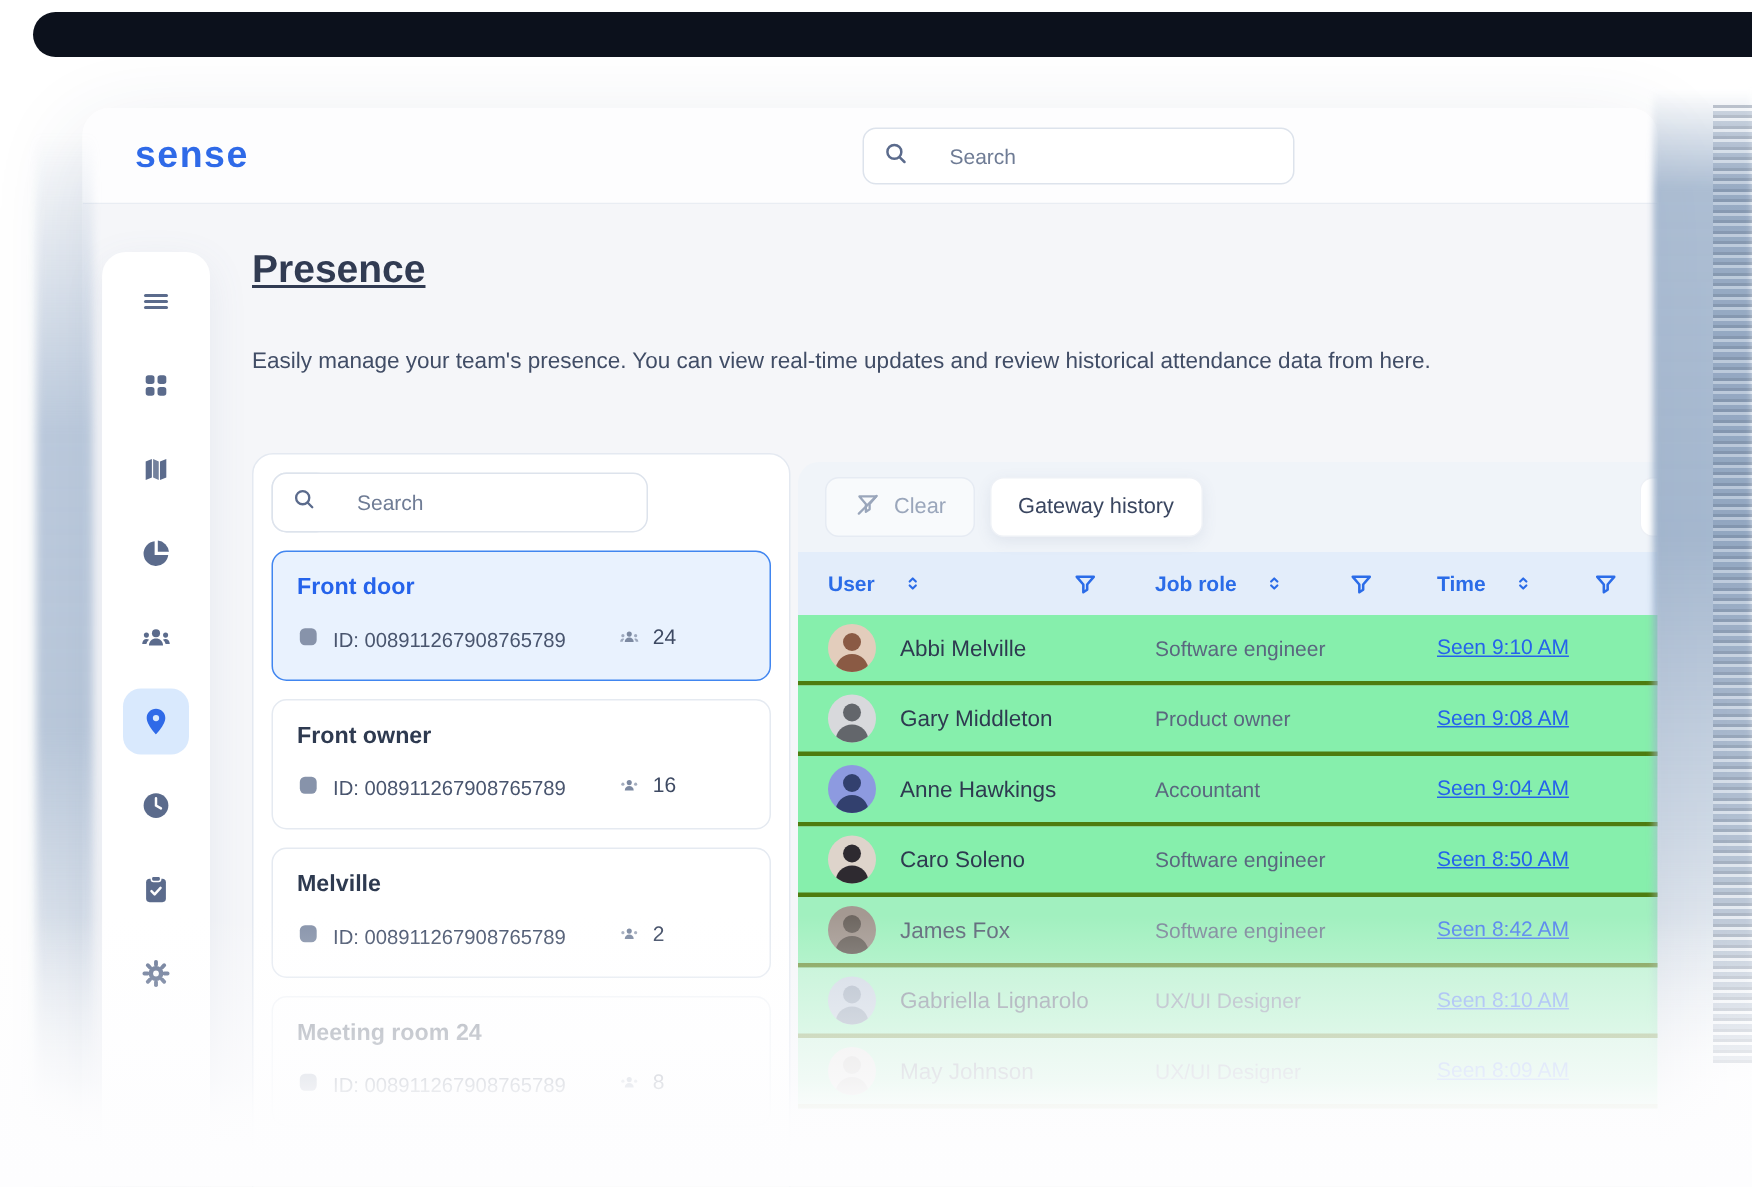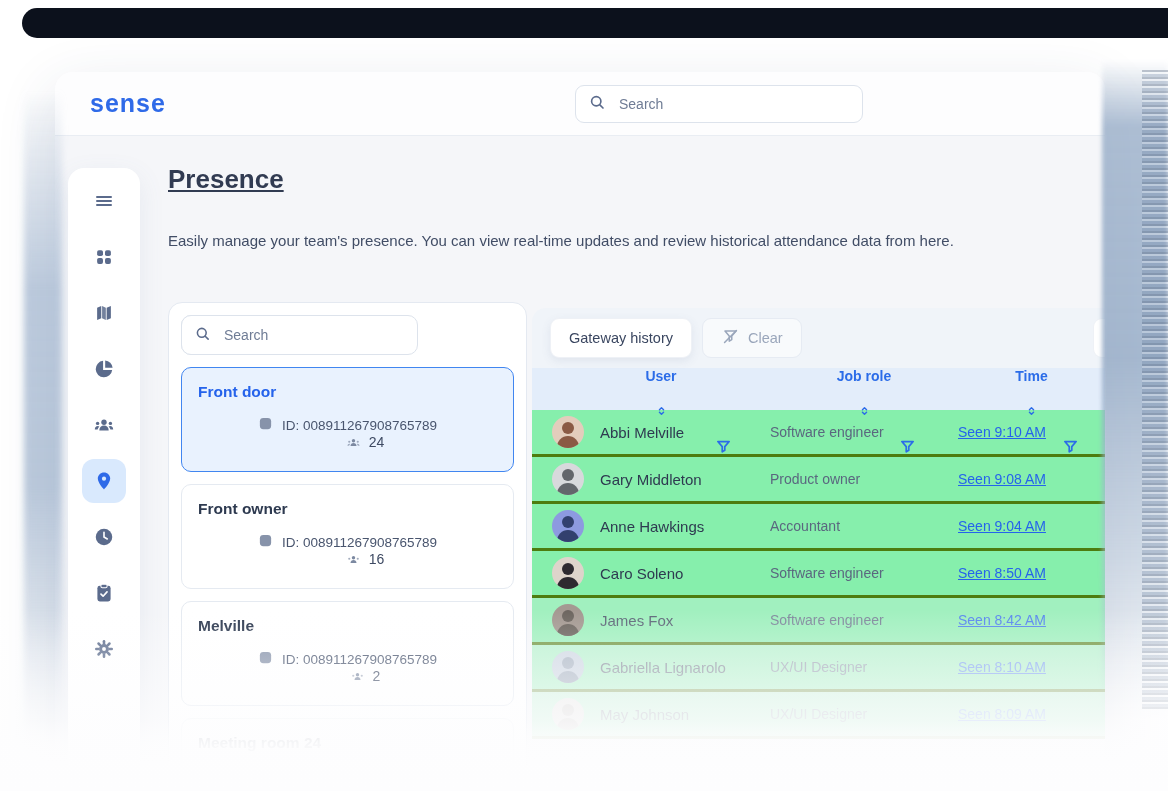--- a/index.html
+++ b/index.html
@@ -26,21 +26,21 @@
   .fade-bottom { position:absolute; left:0; right:0; top:610px; bottom:0; z-index:6; pointer-events:none;
     background:linear-gradient(180deg, rgba(253,253,254,0) 0%, rgba(253,253,254,.45) 40%, rgba(253,253,254,.88) 75%, #fdfdfe 100%); }
 
   
   .window { position:absolute; left:55px; top:72px; width:1050px; height:719px;
     background:#fdfdfe; border-radius:18px 18px 0 0; z-index:3;
     box-shadow:0 18px 60px rgba(45,65,105,.14); }
 
   .topbar { position:relative; height:64px; border-bottom:1px solid #e9edf3; background:#fdfdfe; border-radius:18px 18px 0 0; }
   .logo { position:absolute; left:35px; top:17px; font-size:25px; font-weight:700; letter-spacing:1px; color:#2f6ae8; }
-  .searchbox { position:absolute; display:flex; align-items:center; gap:13px; background:#fff;
+  .searchbox { position:absolute; display:flex; align-items:center; gap:27px; background:#fff;
     border:1px solid #dde3ec; border-radius:9px; padding:0 12px; }
   .searchbox.top { left:520px; top:13px; width:288px; height:38px; }
   .searchbox input { border:0; outline:0; background:transparent; font-family:"Liberation Sans",sans-serif;
     font-size:14px; color:#3c4burn660; color:#3c4660; width:100%; }
   .searchbox input::placeholder { color:#6f7c95; }
 
   .content { position:relative; height:654px; background:#f5f6f9; }
 
   
   .side { position:absolute; left:13px; top:32px; width:72px; height:610px; background:#fff;
@@ -57,40 +57,40 @@
   
   .room-panel { position:absolute; left:113px; top:166px; width:359px; bottom:-20px;
     background:#fff; border:1px solid #e4e9f1; border-radius:14px; padding:12px; }
   .room-search-row { display:flex; gap:10px; margin-bottom:12px; }
   .searchbox.small { flex:1; height:40px; border-radius:10px; }
   .filter-btn { width:40px; height:40px; border:1px solid #dfe5ee; border-radius:10px; background:#fff;
     display:flex; align-items:center; justify-content:center; cursor:pointer; }
 
   .room-card { background:#fff; border:1px solid #e5eaf1; border-radius:10px; padding:15px 16px 17px; margin-bottom:12px; cursor:pointer; }
   .room-card .r-name { font-size:15.5px; font-weight:700; color:#2e3a50; }
-  .room-card .r-meta { display:flex; align-items:center; margin-top:15px;flex-direction:column; }
+  .room-card .r-meta { display:flex; align-items:center; margin-top:15px; }
   .room-card .r-id { display:flex; align-items:center; gap:9px; font-size:13.5px; color:#49556e; }
   .room-card .r-count { display:flex; gap:7px; font-size:14px; color:#3e4a63; margin-left:34px; }
   .room-card.selected { background:#e9f2fe; border:1.5px solid #4186f0; }
   .room-card.selected .r-name { color:#2563eb; }
   .room-card.faded { opacity:.5; }
 
   
   .table-panel { position:absolute; left:477px; top:172px; right:0; bottom:-20px; }
   .t-toolbar { height:60px; background:#f0f4f9; border-radius:14px 0 0 0;
     display:flex; align-items:center; gap:10px; padding:0 18px; position:relative; }
   .btn { height:40px; border-radius:9px; display:flex; align-items:center; gap:8px; padding:0 18px;
     font-size:14.5px; cursor:pointer; }
   .btn.primary-white { background:#fff; border:1px solid #eef1f6; box-shadow:0 3px 10px rgba(80,100,140,.10); color:#3a4660; }
   .btn.ghost { background:rgba(255,255,255,.55); border:1px solid #e6ebf3; color:#9aa6bb; }
   .cut-btn { position:absolute; right:0; top:10px; width:12px; height:40px; background:#fff;
     border:1px solid #eef1f6; border-right:0; border-radius:9px 0 0 9px; }
 
   .t-head { height:42px; background:#e3edfa; display:grid; grid-template-columns:238px 188px 1fr; align-items:center; }
-  .h-cell { display:flex; align-items:center; gap:19px; padding-left:20px;flex-direction:column; }
+  .h-cell { display:flex; align-items:center; gap:19px; padding-left:20px; }
   .h-cell:nth-child(2){ padding-left:0; }
   .h-cell:nth-child(3){ padding-left:0; }
   .h-label { font-size:14px; font-weight:700; color:#2b6ce8; }
   .h-funnel { margin-left:auto; display:flex; cursor:pointer; }
   .h-cell:nth-child(1) .h-funnel { margin-right:38px; }
   .h-cell:nth-child(2) .h-funnel { margin-right:42px; }
   .h-cell:nth-child(3) .h-funnel { margin-right:26px; }
   .sort { display:flex; cursor:pointer; }
 
   .t-row { height:47px; background:#86efac; border-bottom:3px solid #4d7c0f;
@@ -335,31 +335,31 @@
                     <circle cx="18" cy="11" r="1.5" opacity=".7"></circle>
                   </svg></span>
               <span>8</span>
             </span>
           </div>
         </div>
       </div>
 
       <div class="table-panel">
         <div class="t-toolbar">
-          <div class="btn primary-white">
-            <span>Gateway history</span>
-          </div>
           <div class="btn ghost">
             <span>
               <svg width="19" height="19" viewBox="0 0 24 24" fill="none" stroke="#9aa6bb" stroke-width="1.9" stroke-linejoin="round">
                   <path d="M5 5h14l-5.4 6.3v4.5l-3.2 2.1v-6.6z"></path>
                   <line x1="4.5" y1="19.5" x2="19.5" y2="4.5" stroke-linecap="round"></line>
                 </svg>
             </span>
             <span>Clear</span>
+          </div>
+          <div class="btn primary-white">
+            <span>Gateway history</span>
           </div>
           <div class="cut-btn"></div>
         </div>
 
         <div class="t-head">
           <div class="h-cell">
             <span class="h-label">User</span>
             <span class="sort">
                 <svg width="13" height="16" viewBox="0 0 24 24" fill="none" stroke="#2b6ce8" stroke-width="2.6" stroke-linecap="round" stroke-linejoin="round">
                   <path d="m8.2 9.6 3.8-3.8 3.8 3.8"></path>

